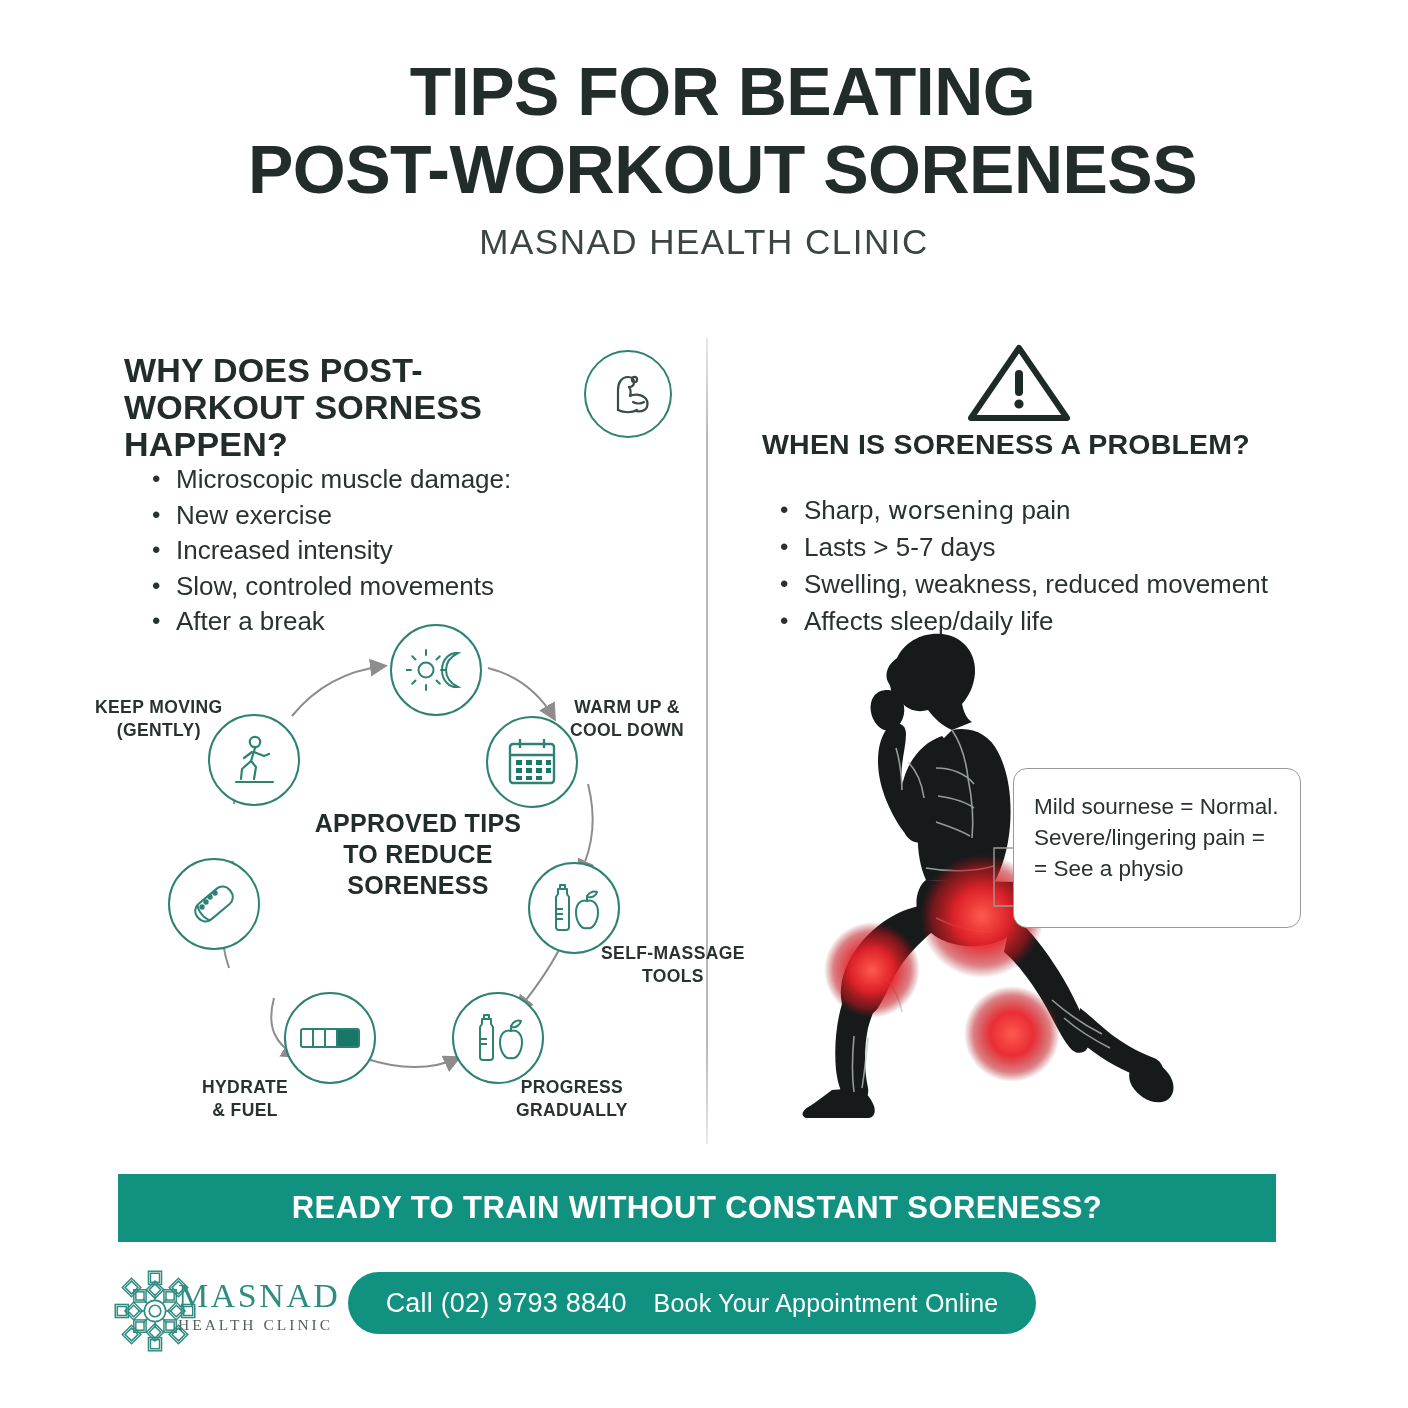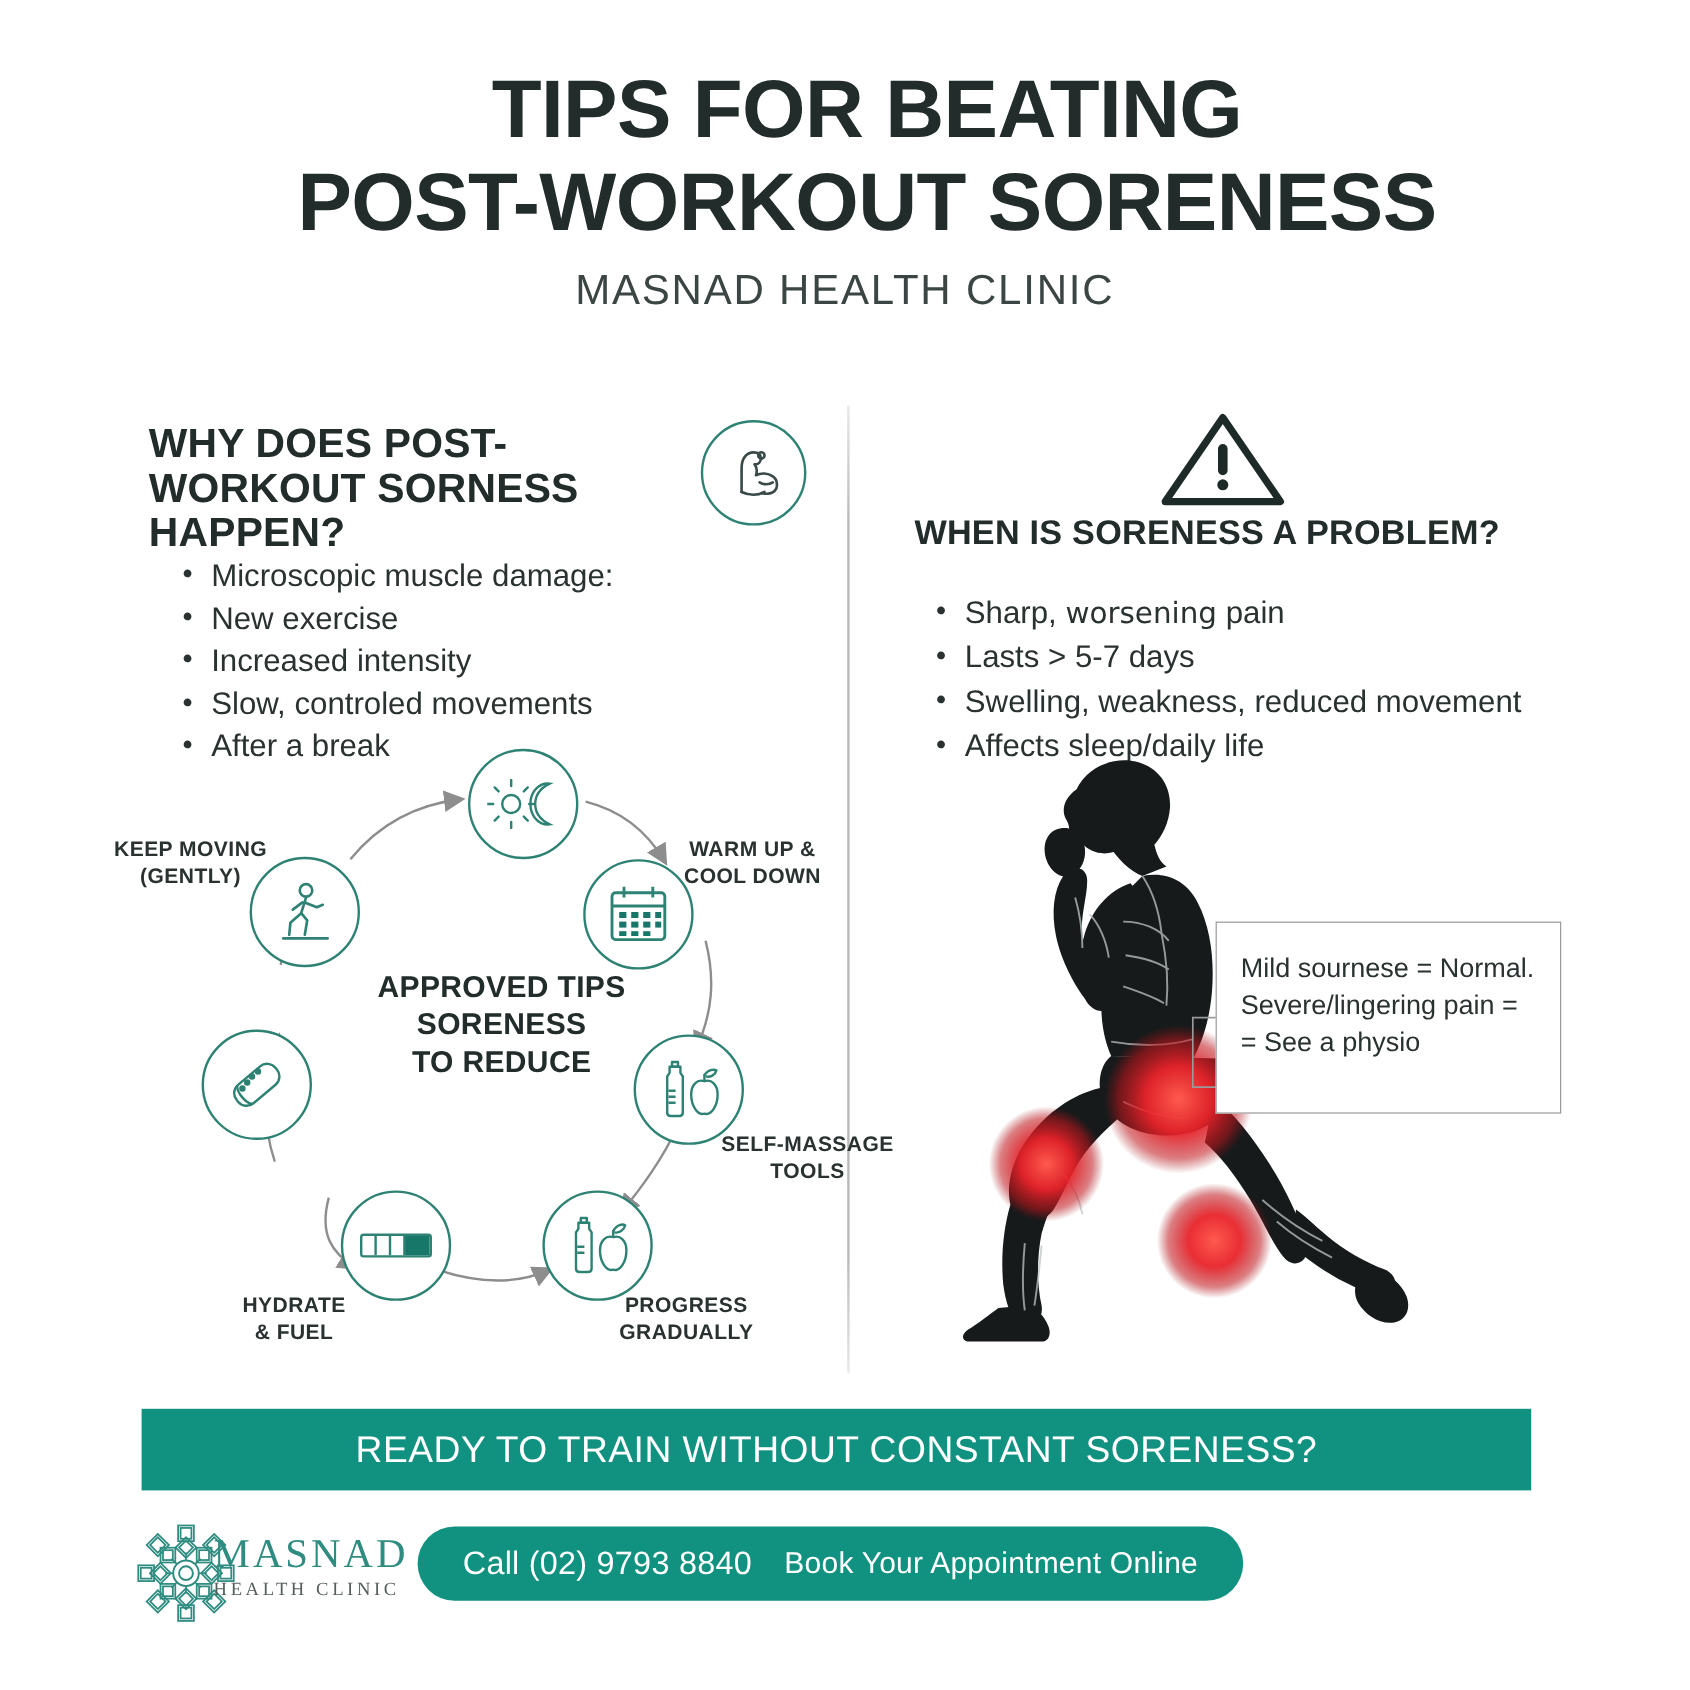--- a/index.html
+++ b/index.html
@@ -79,35 +79,35 @@
   .cyc-center {
     position:absolute; left:182px; top:172px; width:280px; text-align:center;
     font-size:25px; font-weight:bold; line-height:31px; letter-spacing:0.3px;
     color:#222c2b;
   }
 
   
   .figure { position:absolute; left:776px; top:618px; width:420px; height:510px; }
   .callout {
     position:absolute; left:1013px; top:768px; width:288px; height:160px;
-    border:1.4px solid #9a9a9a; border-radius:0; background:#fff;
+    border:1.4px solid #9a9a9a; border-radius:14px; background:#fff;
     padding:22px 18px 0 20px;
     font-size:22.5px; line-height:31px; color:#2a3231;
   }
   .callout-tail {
     position:absolute; left:986px; top:846px; width:30px; height:62px;
   }
 
   
   .cta-banner {
     position:absolute; left:118px; top:1174px; width:1158px; height:68px;
     background:#119180; display:flex; align-items:center; justify-content:center;
   }
   .cta-banner span {
-    color:#ffffff; font-size:31px; font-weight:normal; letter-spacing:0.4px;
+    color:#ffffff; font-size:31px; font-weight:bold; letter-spacing:0.4px;
   }
 
   
   .logo-wrap { position:absolute; left:114px; top:1268px; width:230px; height:100px; }
   .logo-text { position:absolute; left:178px; top:1278px; }
   .logo-main {
     font-family:"Liberation Serif", serif; font-size:34px; letter-spacing:2.5px;
     color:#2e8c80; line-height:36px;
   }
   .logo-sub {
@@ -312,22 +312,22 @@
       <div>PROGRESS</div>
       <div>GRADUALLY</div>
     </div>
     <div class="cyc-label" style="left:106px;top:440px;">
       <div>HYDRATE</div>
       <div>&amp; FUEL</div>
     </div>
 
     <div class="cyc-center">
       <div>APPROVED TIPS</div>
+      <div>TO REDUCE</div>
       <div>SORENESS</div>
-      <div>TO REDUCE</div>
     </div>
   </div>
 
   <div class="figure">
     <svg width="420" height="510" viewBox="0 0 420 510">
       <defs>
         <radialGradient id="pain" cx="50%" cy="50%" r="50%">
           <stop offset="0%" stop-color="#ff5a4e" stop-opacity="1"></stop>
           <stop offset="45%" stop-color="#e8232a" stop-opacity="0.95"></stop>
           <stop offset="80%" stop-color="#c0161c" stop-opacity="0.55"></stop>

